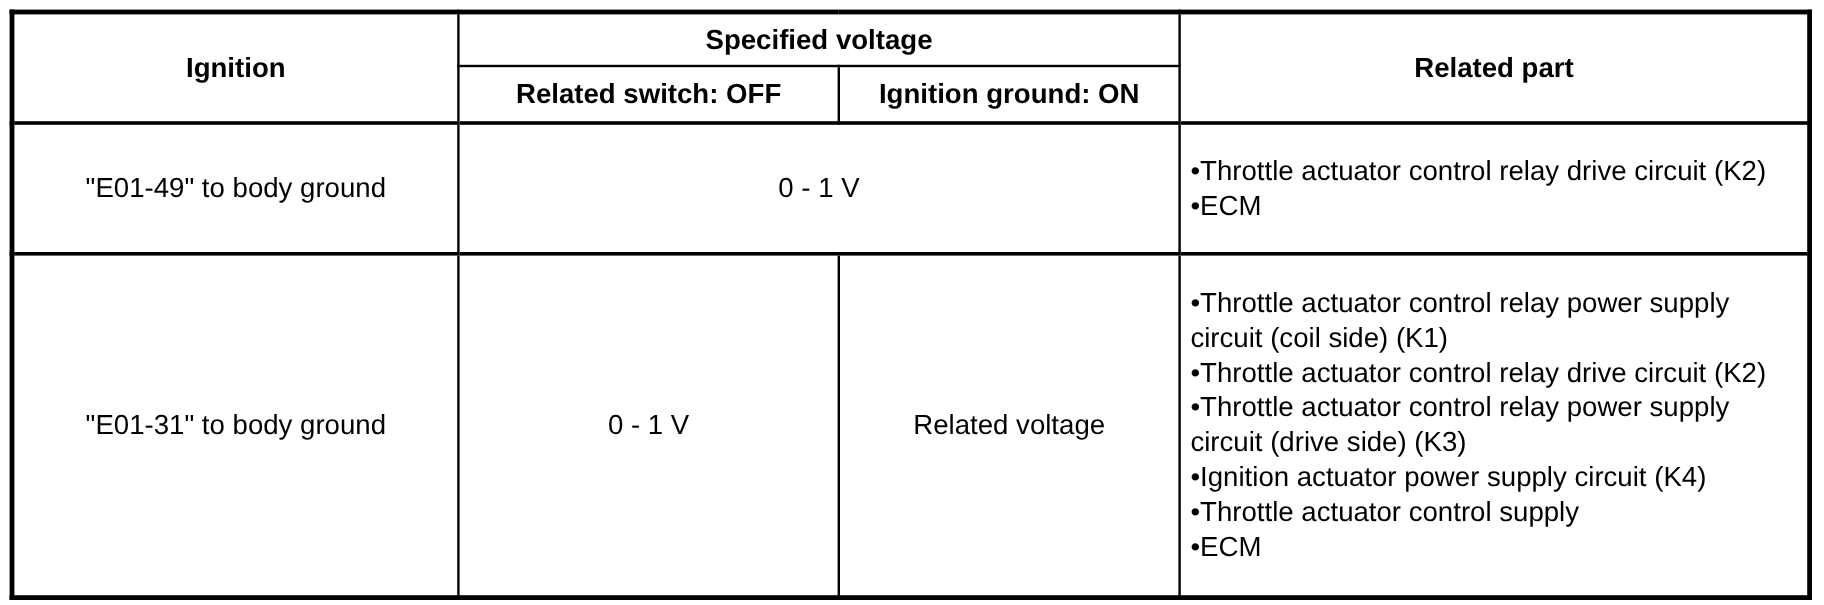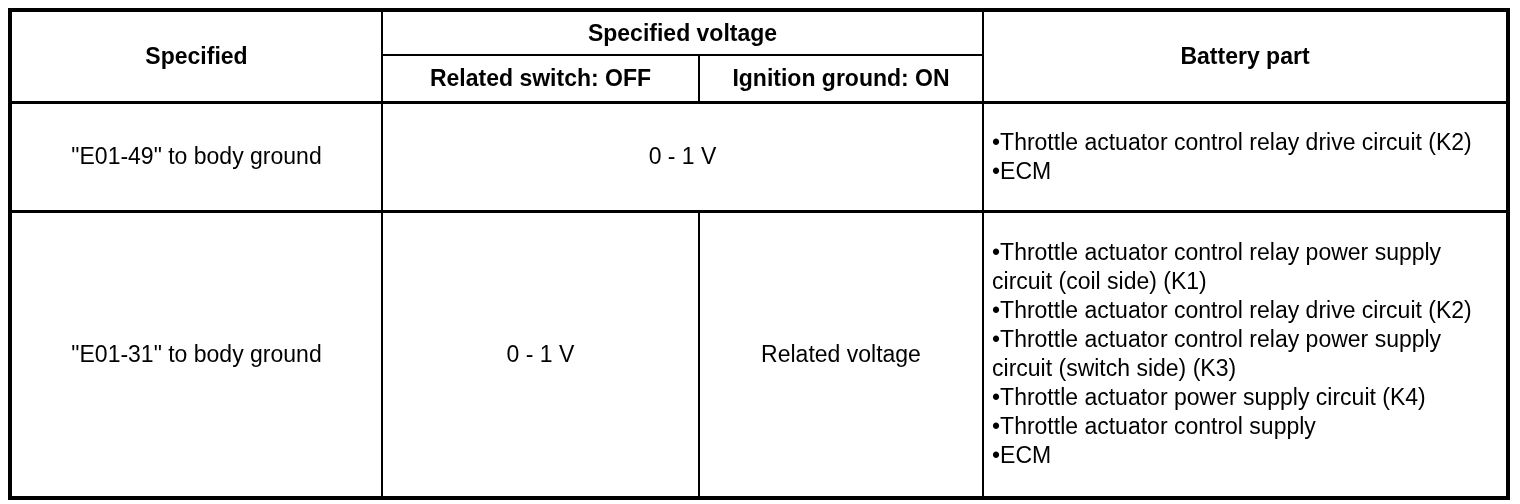--- a/index.html
+++ b/index.html
@@ -64,23 +64,23 @@
 
 <table class="spec-table">
   <colgroup>
     <col style="width:372px">
     <col style="width:317px">
     <col style="width:284px">
     <col style="width:525px">
   </colgroup>
   <thead>
     <tr class="hrow1">
-      <th rowspan="2">Specified</th>
+      <th rowspan="2">Ignition</th>
       <th colspan="2">Specified voltage</th>
-      <th rowspan="2">Battery part</th>
+      <th rowspan="2">Related part</th>
     </tr>
     <tr class="hrow2">
       <th>Related switch: OFF</th>
       <th>Ignition ground: ON</th>
     </tr>
   </thead>
   <tbody>
     <tr class="brow1">
       <td class="cell-center">"E01-49" to body ground</td>
       <td class="cell-center" colspan="2">0 - 1 V</td>
@@ -89,20 +89,20 @@
           <div class="bullet-item">ECM</div>
         </td>
     </tr>
     <tr class="brow2">
       <td class="cell-center">"E01-31" to body ground</td>
       <td class="cell-center">0 - 1 V</td>
       <td class="cell-center">Related voltage</td>
       <td class="cell-related">
           <div class="bullet-item">Throttle actuator control relay power supply circuit (coil side) (K1)</div>
           <div class="bullet-item">Throttle actuator control relay drive circuit (K2)</div>
-          <div class="bullet-item">Throttle actuator control relay power supply circuit (switch side) (K3)</div>
-          <div class="bullet-item">Throttle actuator power supply circuit (K4)</div>
+          <div class="bullet-item">Throttle actuator control relay power supply circuit (drive side) (K3)</div>
+          <div class="bullet-item">Ignition actuator power supply circuit (K4)</div>
           <div class="bullet-item">Throttle actuator control supply</div>
           <div class="bullet-item">ECM</div>
         </td>
     </tr>
   </tbody>
 </table>
 
 </body></html>

